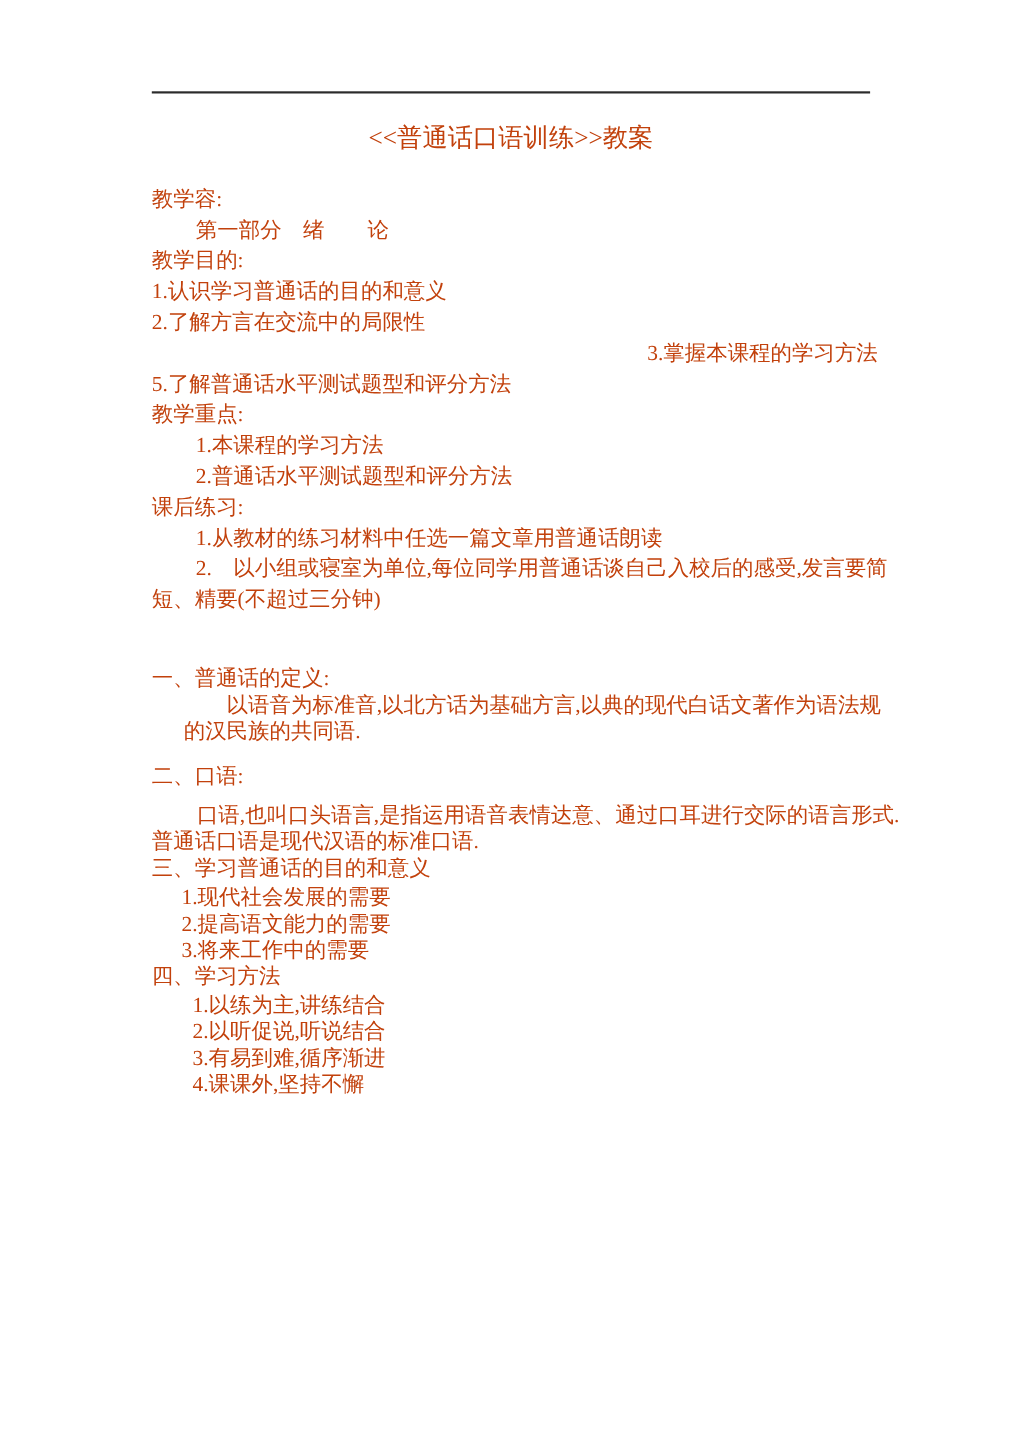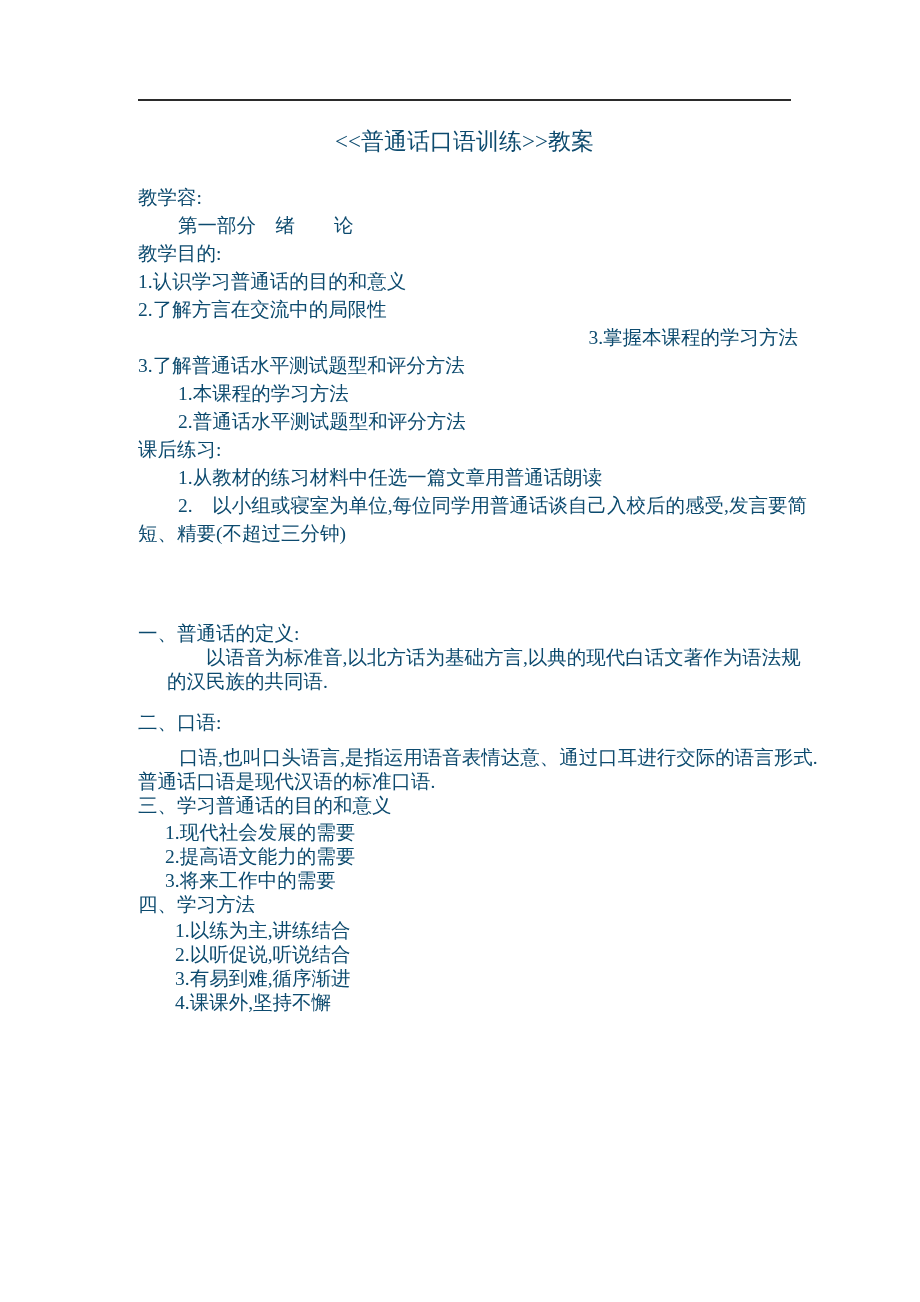--- a/index.html
+++ b/index.html
@@ -1,22 +1,22 @@
 <!DOCTYPE html>
 <html><head>
 <meta charset="utf-8">
 <style>
   * { margin:0; padding:0; box-sizing:border-box; }
   html,body { background:#ffffff; }
   .page {
     position:relative;
     width:920px; height:1003px;
-    margin:16px auto;
+    margin:0 auto;
     background:#ffffff;
-    color:#0c4a6e;
+    color:#c2410c;
     font-family:"Liberation Serif","DejaVu Serif",serif;
     overflow:hidden;
   }
   .rule {
     position:absolute;
     left:138px; right:129px; top:83px;
     border-top:2px solid #2b2b2b;
     height:0;
   }
   .title {
@@ -70,21 +70,22 @@
 
   <div class="title">&lt;&lt;普通话口语训练&gt;&gt;教案</div>
 
   <div class="content">
     <div class="line b">教学容:</div>
     <div class="line ind40">第一部分　绪　　论</div>
     <div class="line b">教学目的:</div>
     <div class="line">1.认识学习普通话的目的和意义</div>
     <div class="line">2.了解方言在交流中的局限性</div>
     <div class="line ind8">3.掌握本课程的学习方法</div>
-    <div class="line">3.了解普通话水平测试题型和评分方法</div>
+    <div class="line">5.了解普通话水平测试题型和评分方法</div>
+    <div class="line b">教学重点:</div>
     <div class="line ind40">1.本课程的学习方法</div>
     <div class="line ind40">2.普通话水平测试题型和评分方法</div>
     <div class="line b">课后练习:</div>
     <div class="line ind40">1.从教材的练习材料中任选一篇文章用普通话朗读</div>
     <div class="line ind40">2.　以小组或寝室为单位,每位同学用普通话谈自己入校后的感受,发言要简</div>
     <div class="line">短、精要(不超过三分钟)</div>
   </div>
 
   <div class="content2">
     <div class="line">一、普通话的定义:</div>

